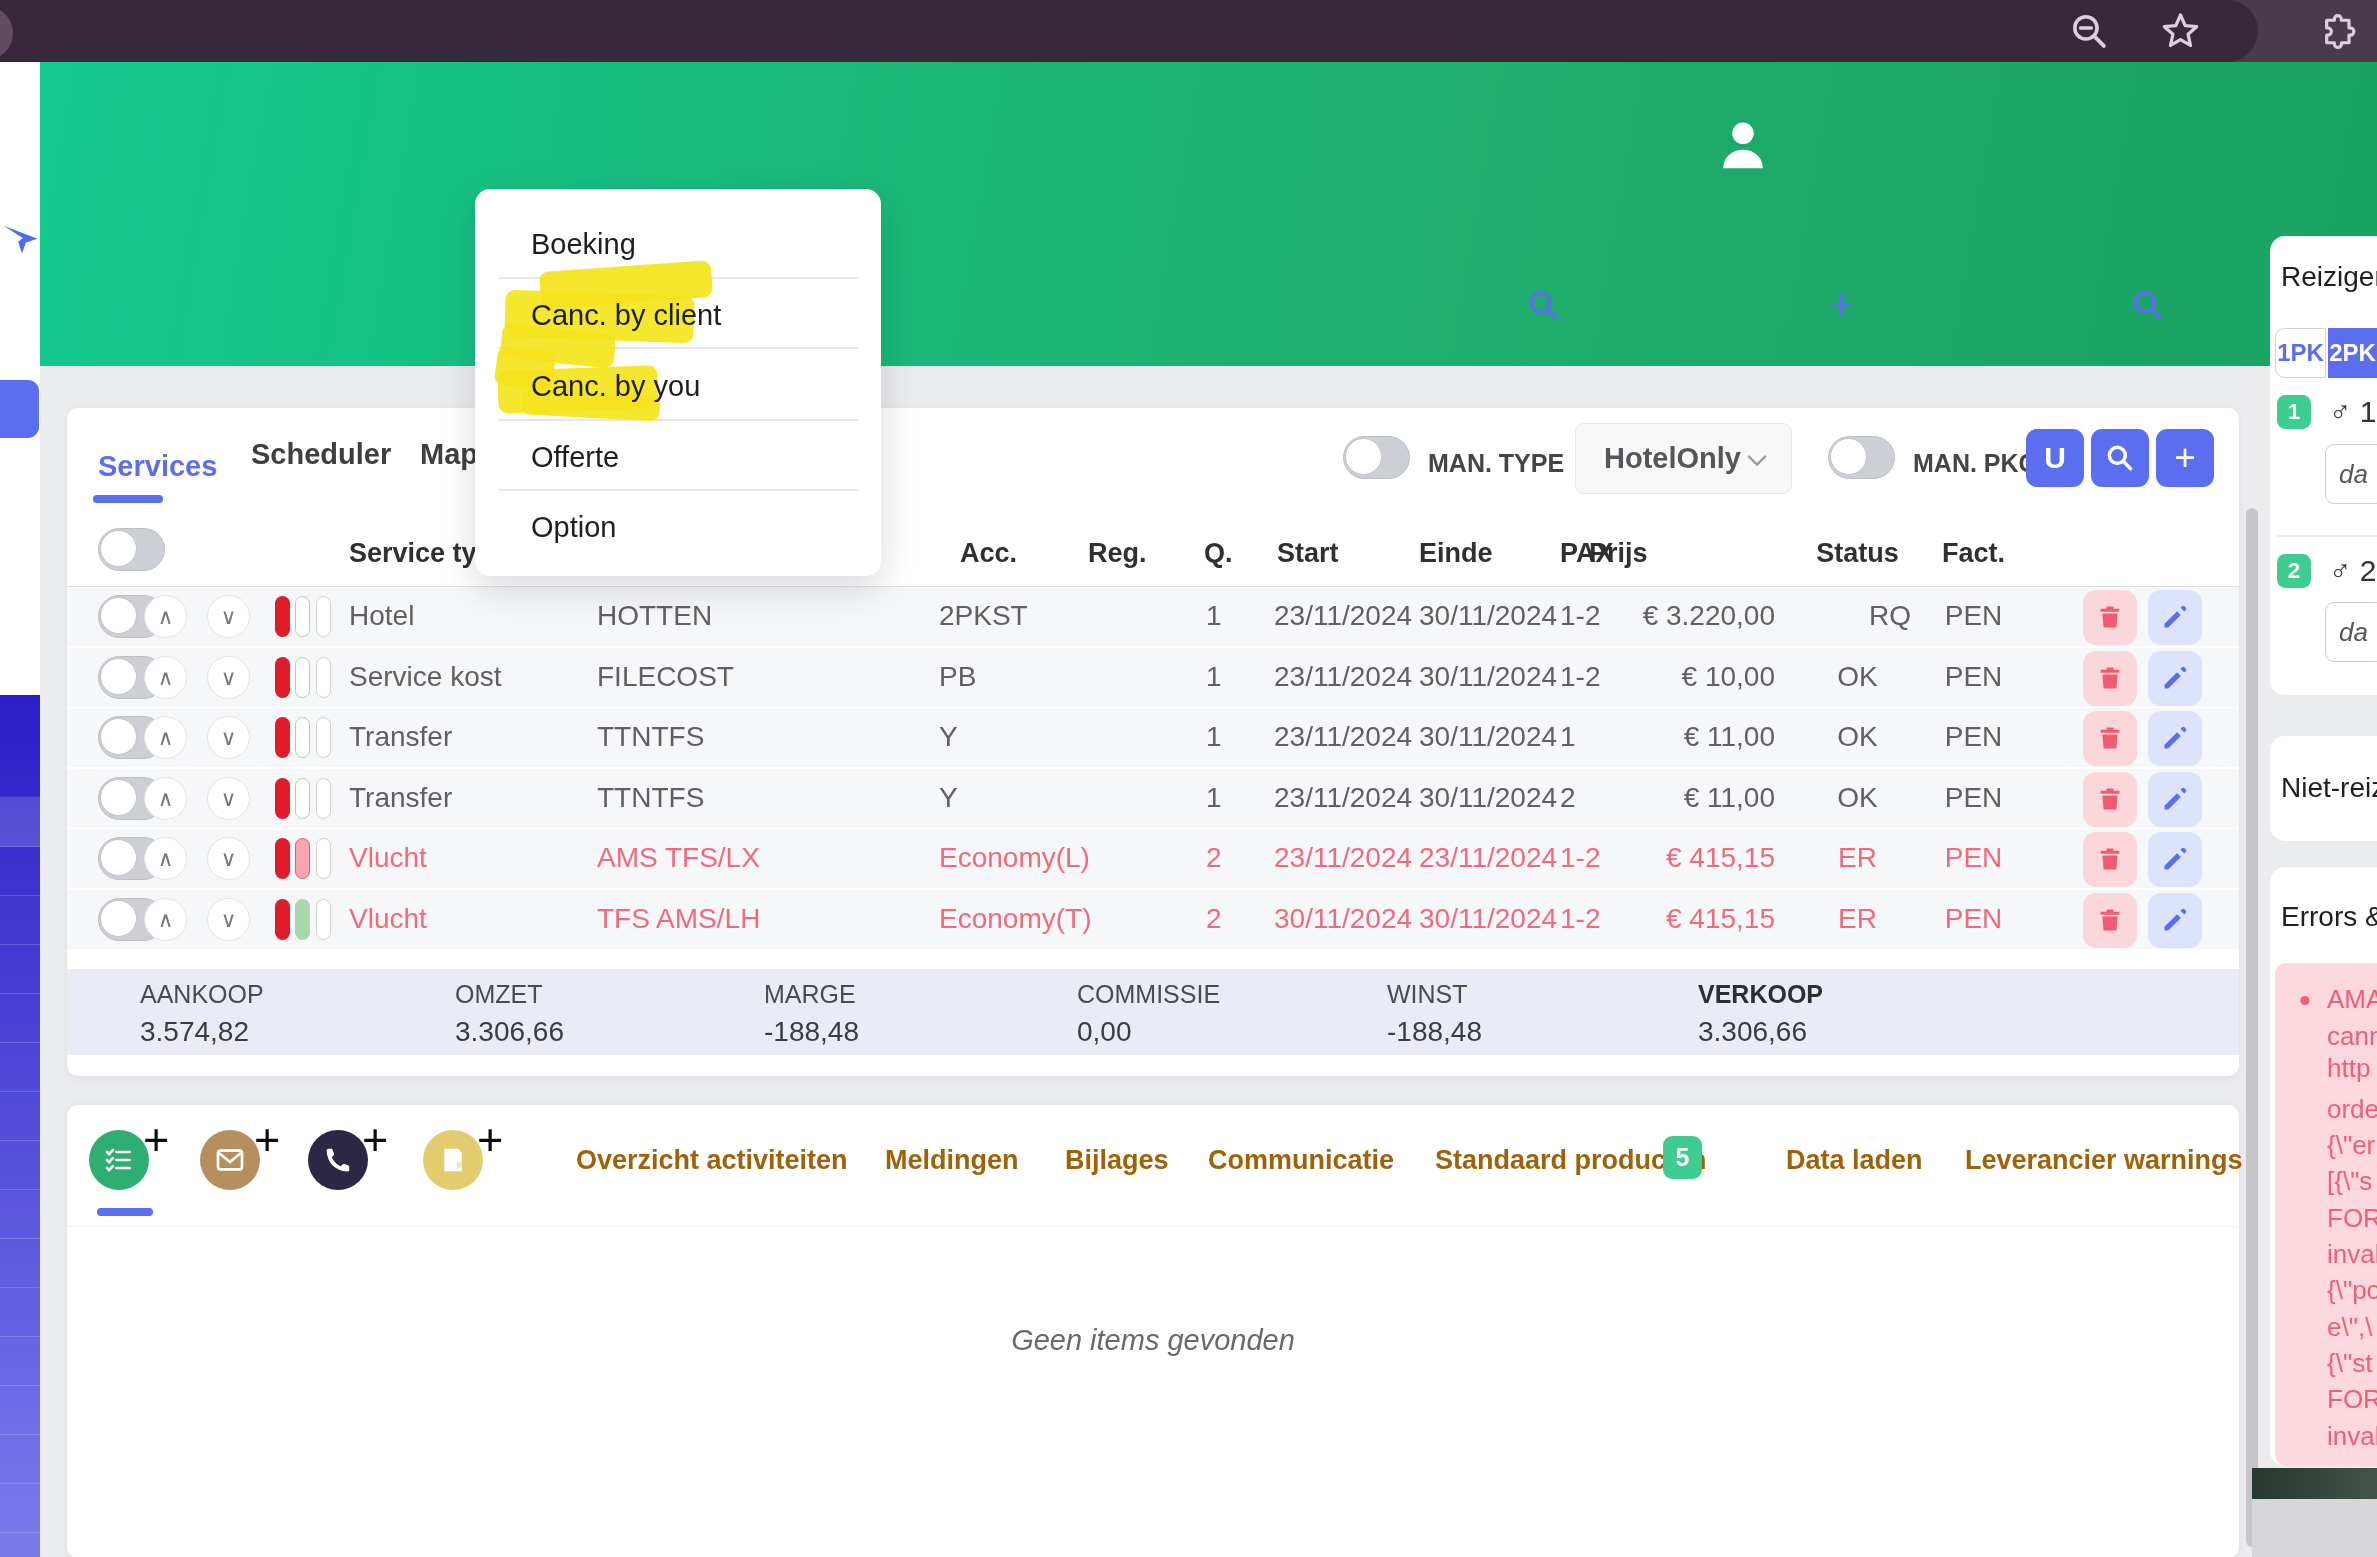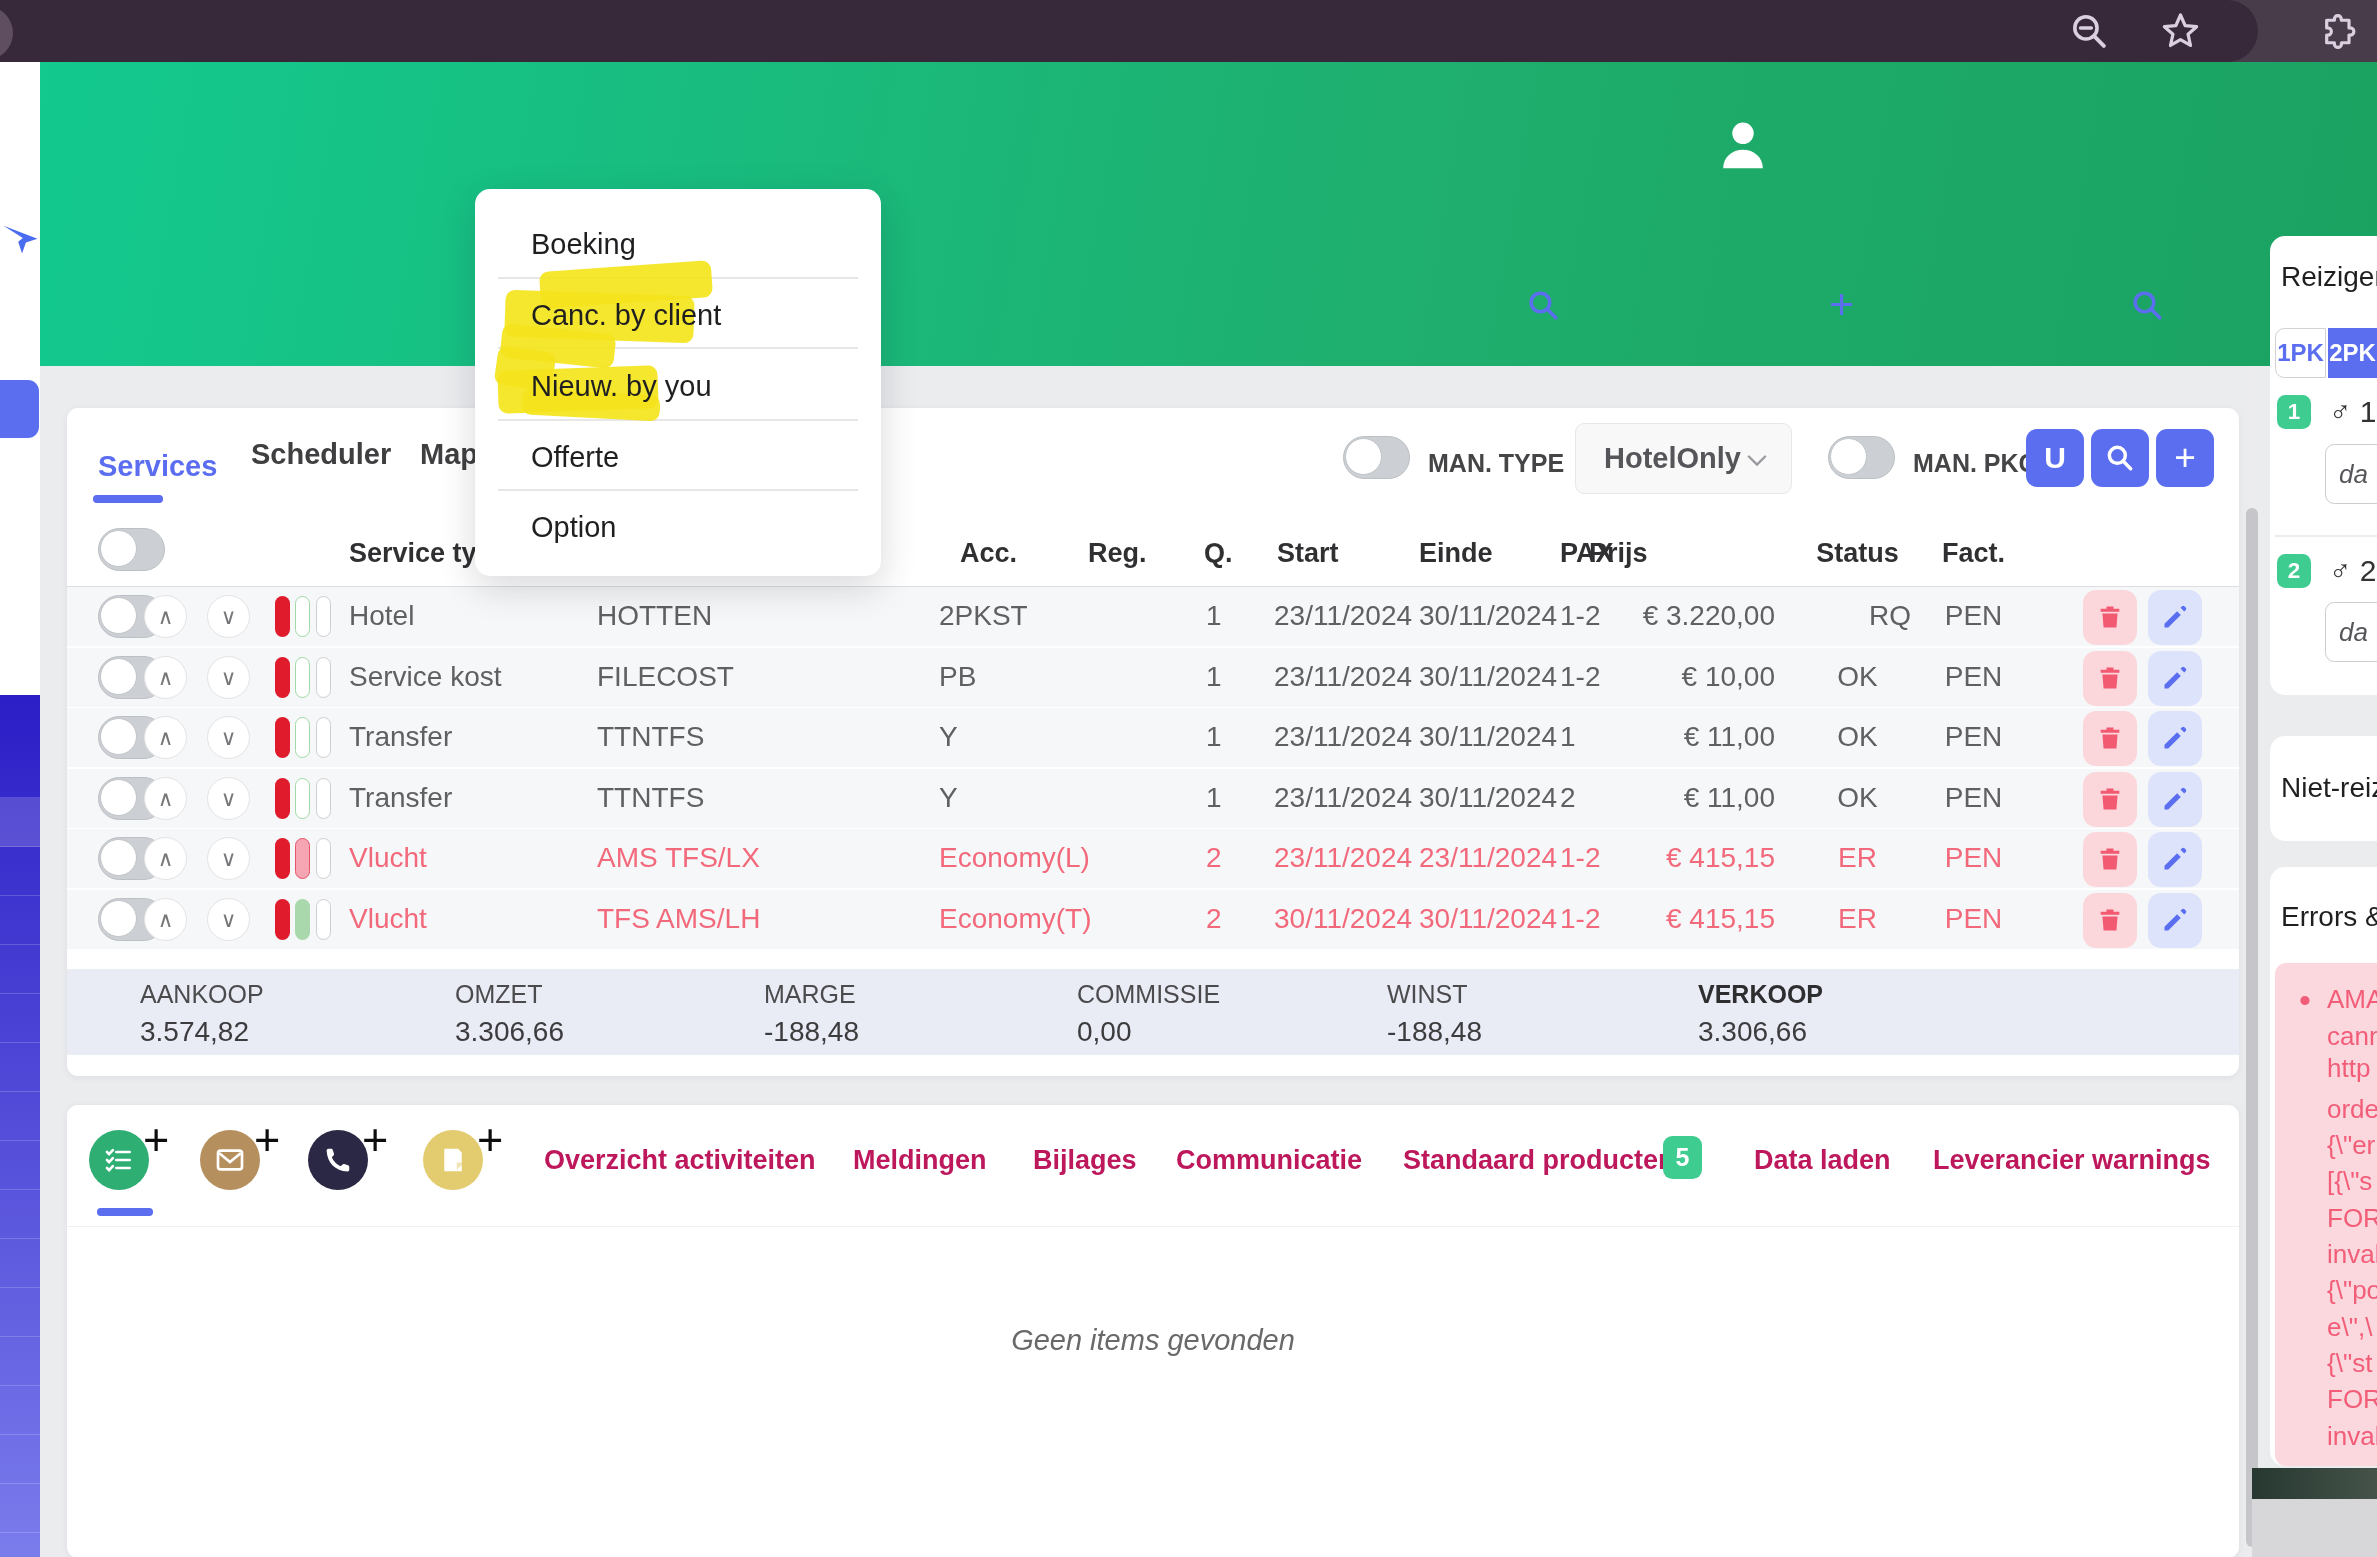--- a/index.html
+++ b/index.html
@@ -67,21 +67,21 @@
   .rowbtn { position:absolute; top:2.8px; width:54px; height:55px; border-radius:13px; display:flex; align-items:center; justify-content:center; }
   .rowbtn--del { background:#fbd7dc; }
   .rowbtn--edit { background:#dde3fb; }
 
   .totals-strip { position:absolute; left:0; top:561px; width:2172px; height:86px; background:#e9ebf5; }
   .tot-label { position:absolute; top:11.2px; font-size:25px; color:#4b4b4d; white-space:nowrap; }
   .tot-value { position:absolute; top:47px; font-size:28px; color:#3c3c3e; white-space:nowrap; }
 
   .act-circle { position:absolute; top:25px; width:60px; height:60px; border-radius:50%; display:flex; align-items:center; justify-content:center; }
   .act-plus { position:absolute; top:9.3px; font-size:45px; font-weight:400; color:#0d0d0d; }
-  .act-tab { position:absolute; top:40px; font-size:27px; font-weight:600; color:#be185d; white-space:nowrap; }
+  .act-tab { position:absolute; top:40px; font-size:27px; font-weight:600; color:#a16207; white-space:nowrap;margin-left:32px; }
   .badge-green { position:absolute; background:#3fcc90; color:#fff; border-radius:9.3px; display:flex; align-items:center; justify-content:center; font-size:25px; font-weight:600; }
 
   
   .rp-card { position:absolute; left:2270px; width:107px; background:#fff; border-radius:15px 0 0 15px; z-index:3; }
   .rp-title { position:absolute; font-size:28px; color:#1f1f21; white-space:nowrap; z-index:4; }
   .seg { position:absolute; height:50px; display:flex; align-items:center; justify-content:center; font-size:24px; font-weight:600; z-index:4; }
   .trav-input { position:absolute; width:60px; height:60px; border:1.9px solid #cdcdd1; border-radius:9.3px; background:#fff; z-index:4;
     font-style:italic; font-size:26px; color:#55555a; display:flex; align-items:center; padding-left:13px; }
   .err-box { position:absolute; left:2275px; top:963px; width:103px; height:503px; background:#fbd7de; border-radius:11.2px 0 0 11.2px; z-index:4; }
   .err-line { position:absolute; left:2327px; font-size:26px; color:#f25d78; white-space:nowrap; z-index:5; }
@@ -552,19 +552,19 @@
   <div class="hl" style="left:30px;top:104px;width:189px;height:47px;transform:rotate(2deg)"></div>
   <div class="hl" style="left:26px;top:140px;width:114px;height:34px;transform:rotate(6deg)"></div>
   <div class="hl" style="left:20.5px;top:160px;width:58px;height:39px;transform:rotate(8deg)"></div>
   <div class="hl" style="left:23px;top:179px;width:160px;height:43px;transform:rotate(-2deg)"></div>
   <div class="hl" style="left:47px;top:203px;width:138px;height:26px;transform:rotate(3deg)"></div>
 
   <div class="dd-item" style="top:39px">Boeking</div>
   <div class="dd-div" style="top:88px"></div>
   <div class="dd-item" style="top:110px">Canc. by client</div>
   <div class="dd-div" style="top:158px"></div>
-  <div class="dd-item" style="top:181px">Nieuw. by you</div>
+  <div class="dd-item" style="top:181px">Canc. by you</div>
   <div class="dd-div" style="top:230px"></div>
   <div class="dd-item" style="top:252px">Offerte</div>
   <div class="dd-div" style="top:300px"></div>
   <div class="dd-item" style="top:322px">Option</div>
 </div>
 
 
 </body></html>

